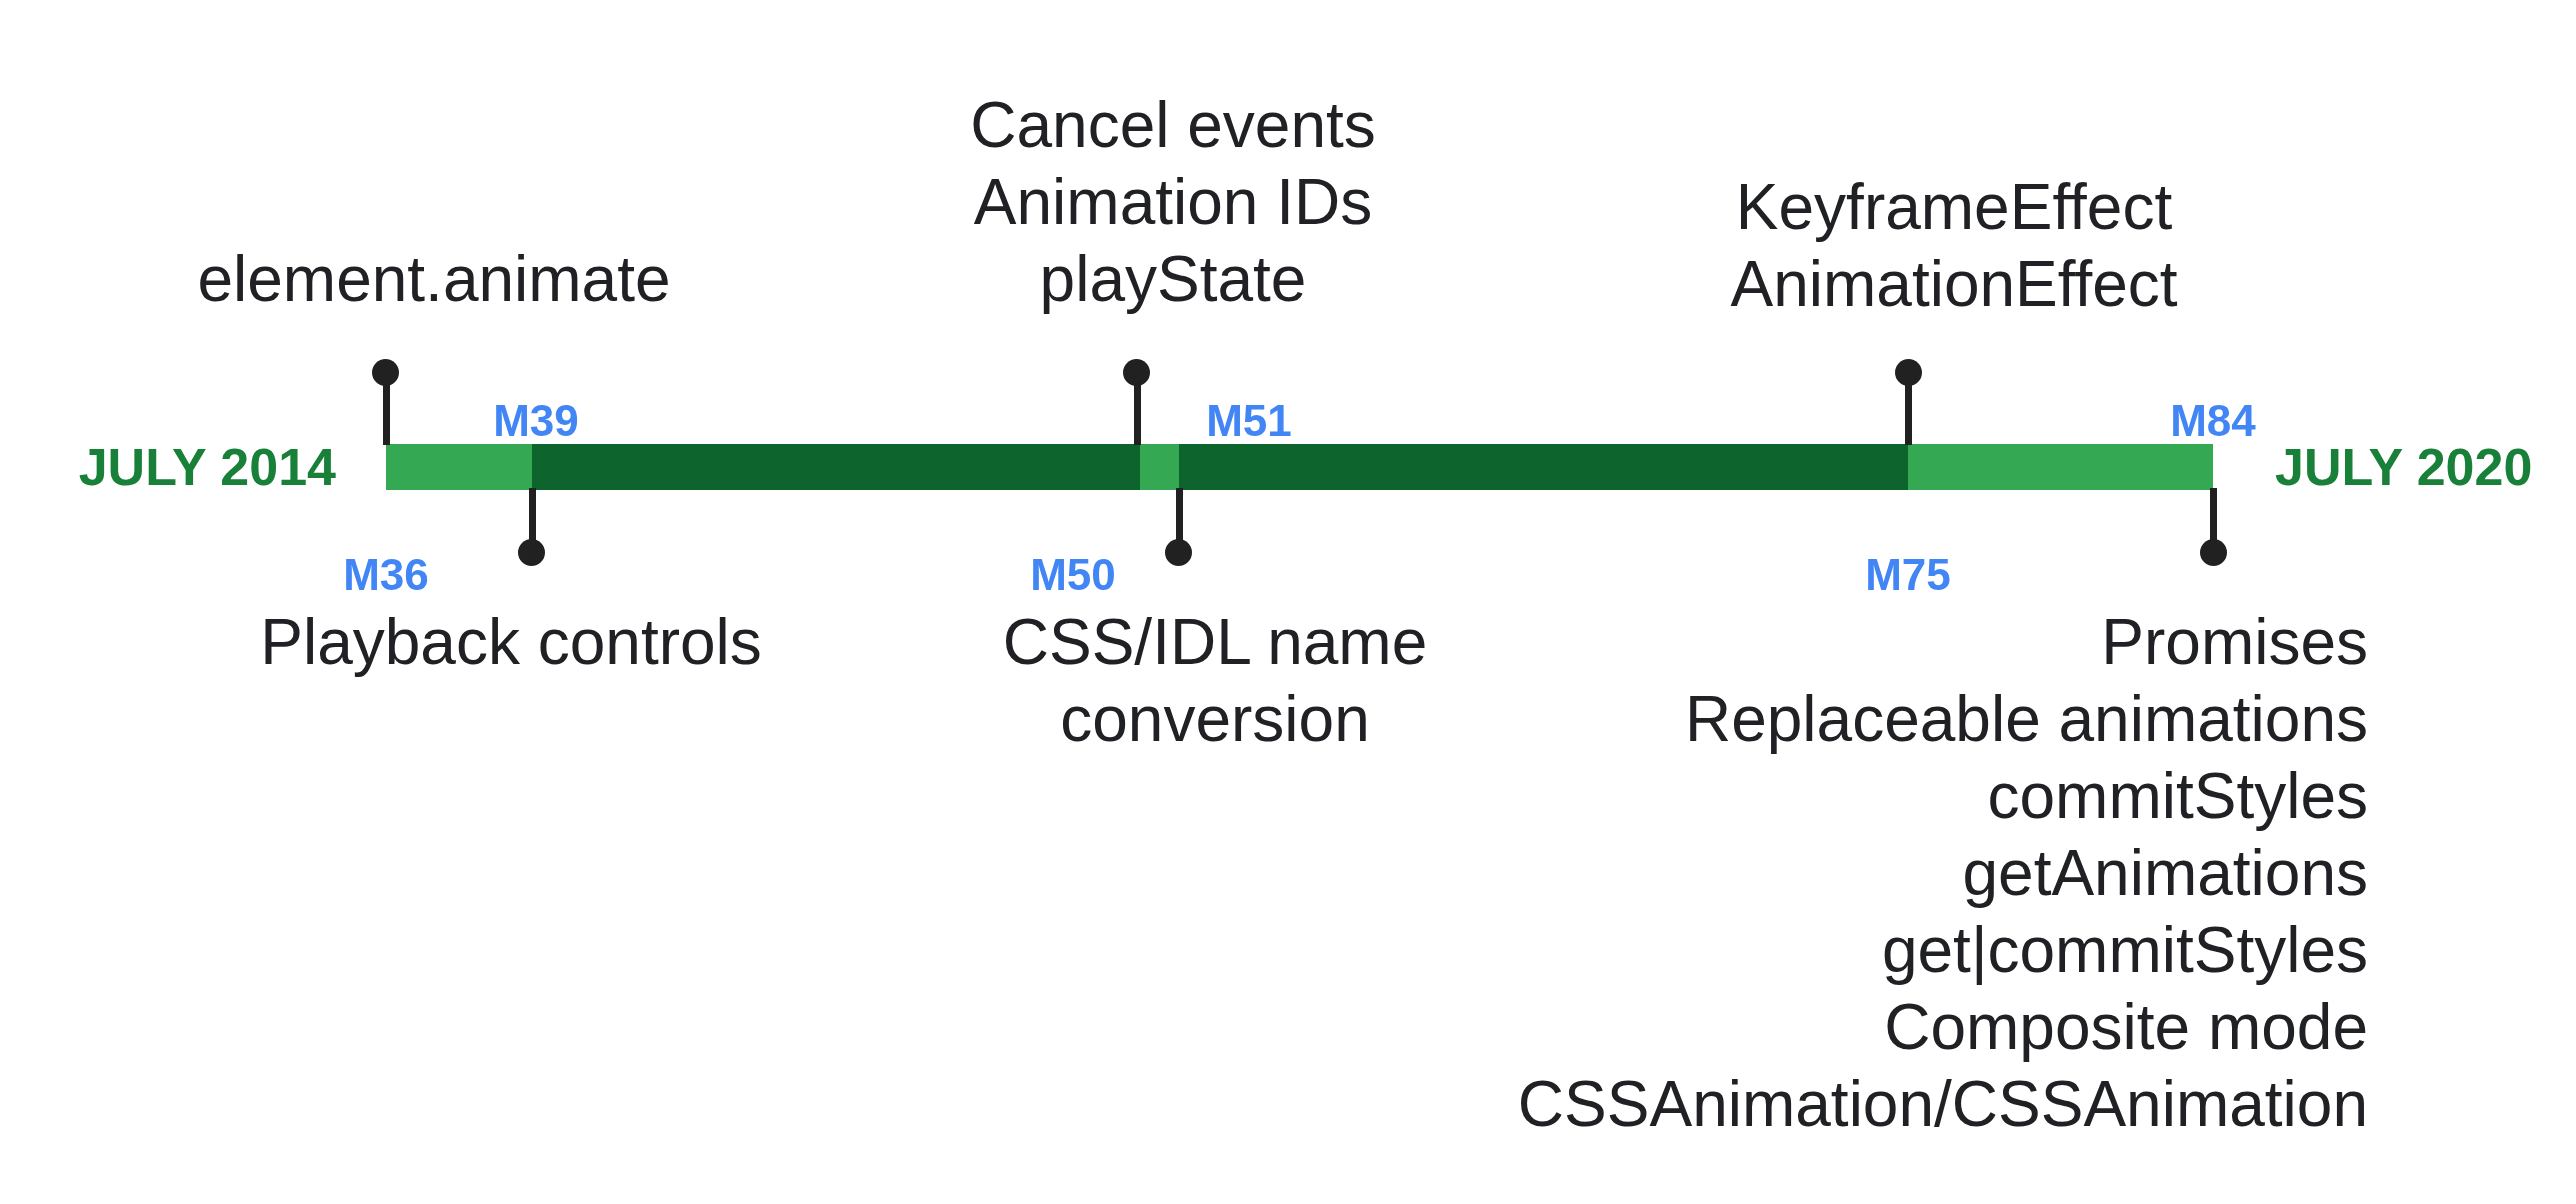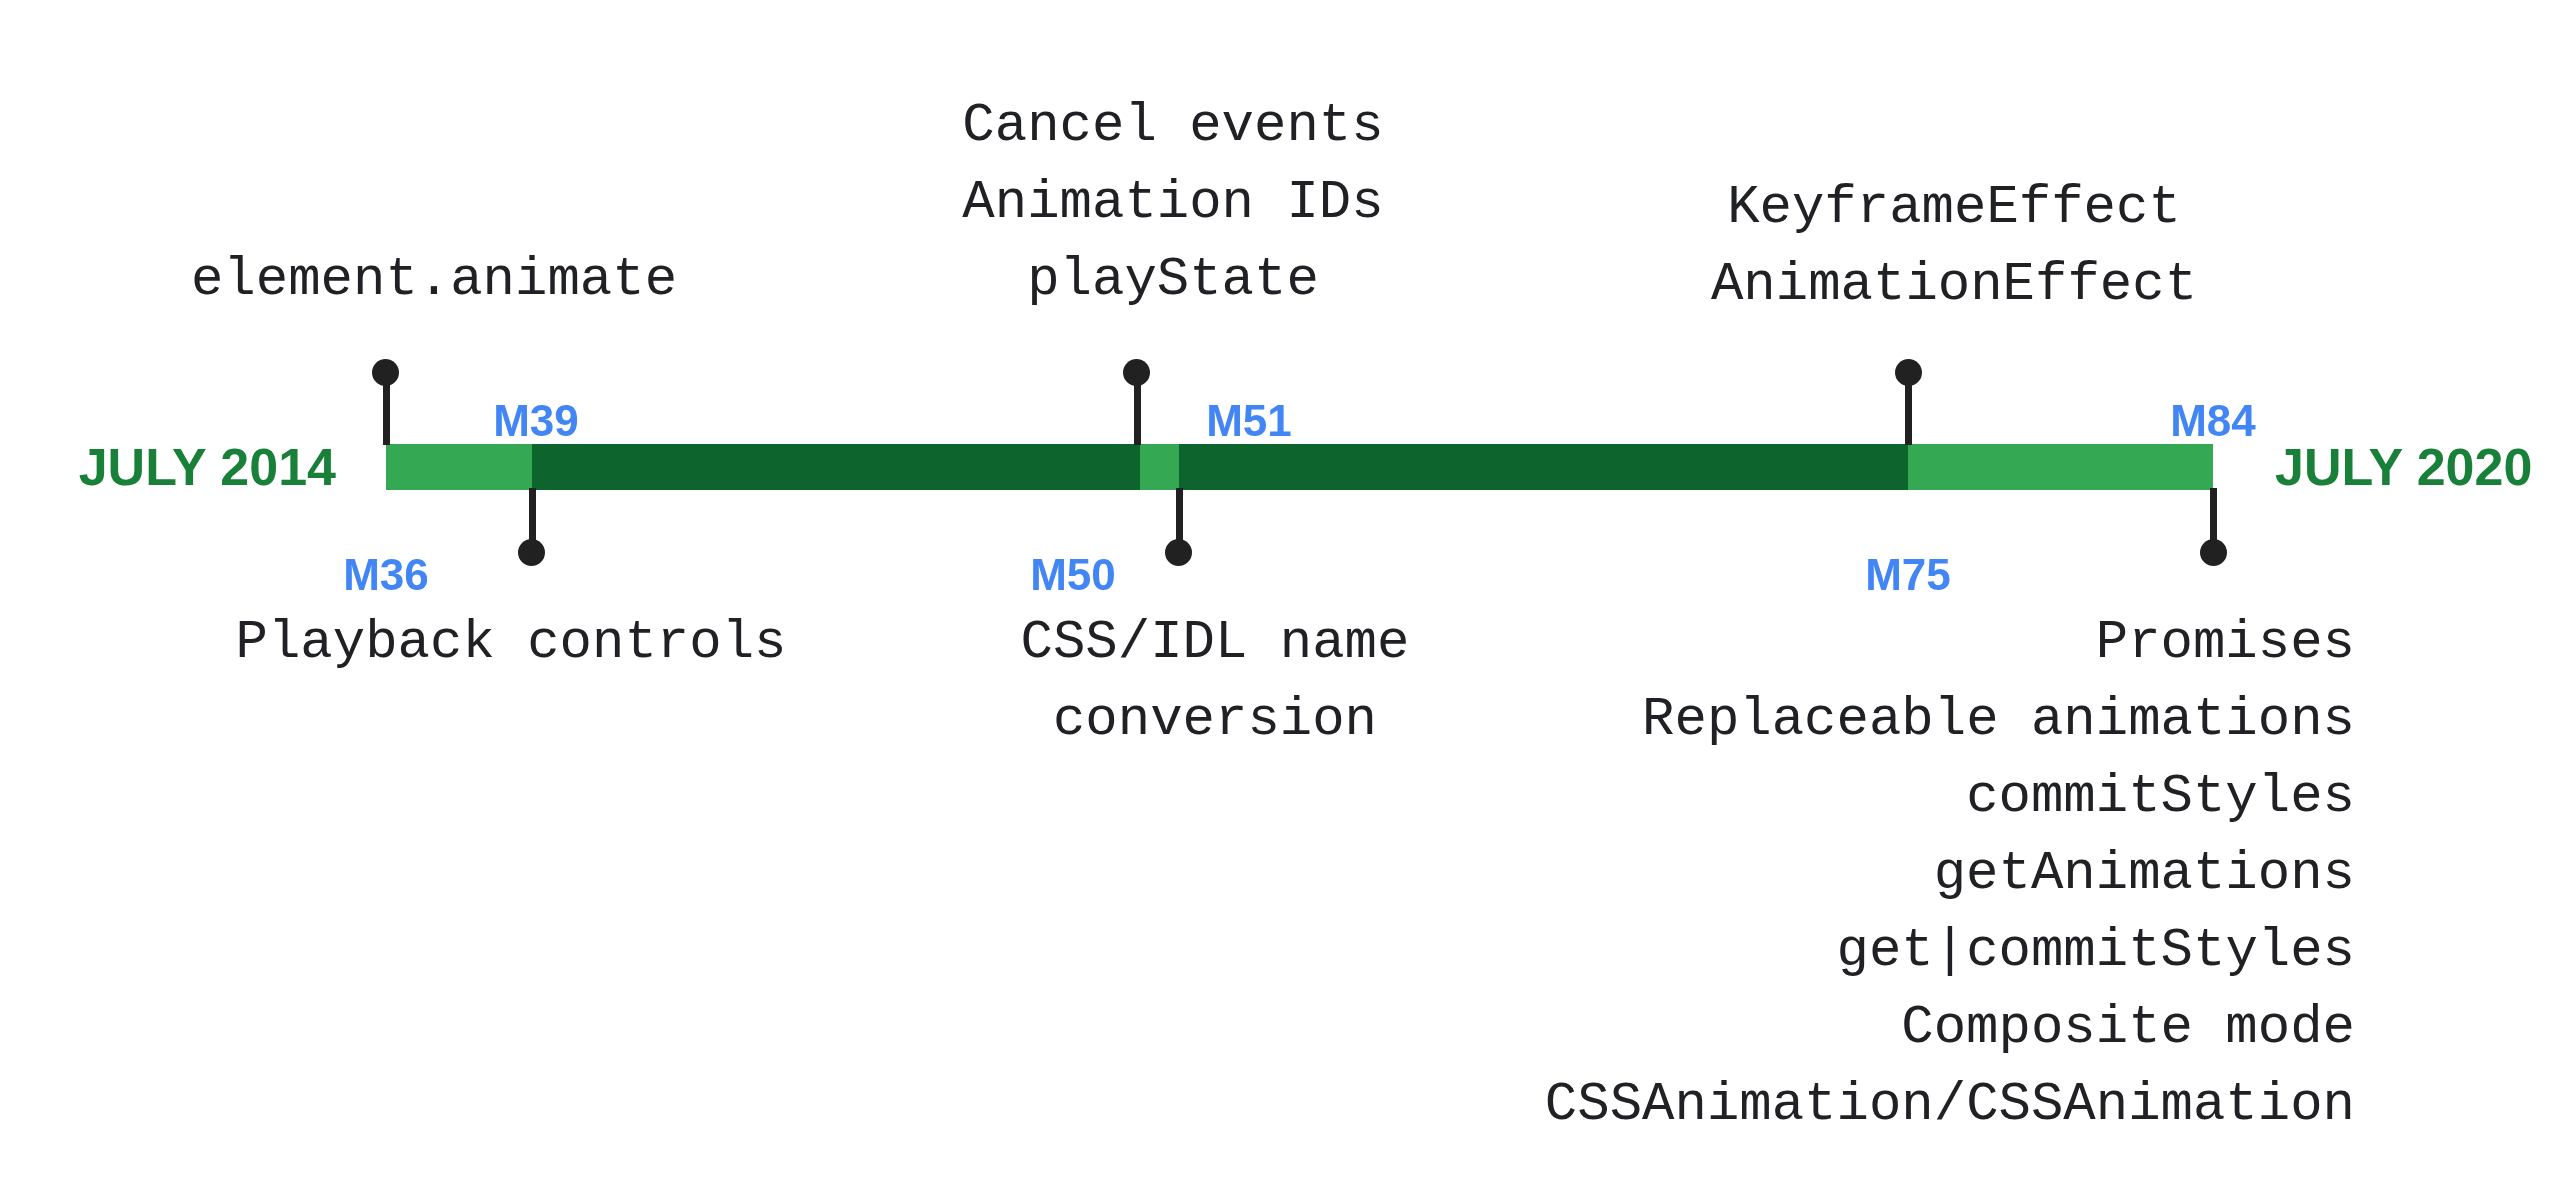--- a/index.html
+++ b/index.html
@@ -56,25 +56,24 @@
     font-size: 52px;
     font-weight: 700;
     line-height: 52px;
     color: var(--date-green, #188038);
     white-space: nowrap;
   }
 
   
   .feat {
     position: absolute;
-    font-size: 54px;
+    font-size: 64px;
     line-height: 77px;
     color: var(--text-black, #202124);
     white-space: nowrap;
-    font-family: Liberation Mono, monospace;
   }
   .feat.center { transform: translateX(-50%); text-align: center; }
   .feat.rightalign { text-align: right; }
 </style>
 </head>
 <body>
 
 <div class="stage">
 
   <div class="feat center" style="left:434px; top:241px;">
@@ -139,21 +138,21 @@
 
   <div class="feat center" style="left:511px; top:604px;">
     <div>Playback controls</div>
   </div>
 
   <div class="feat center" style="left:1182px; top:604px;margin-left:33px;">
     <div>CSS/IDL name</div>
     <div>conversion</div>
   </div>
 
-  <div class="feat rightalign" style="right:221px; top:604px;margin-left:44px;">
+  <div class="feat rightalign" style="right:208px; top:604px;margin-left:44px;">
     <div>Promises</div>
     <div>Replaceable animations</div>
     <div>commitStyles</div>
     <div>getAnimations</div>
     <div>get|commitStyles</div>
     <div>Composite mode</div>
     <div>CSSAnimation/CSSAnimation</div>
   </div>
 
 </div>

